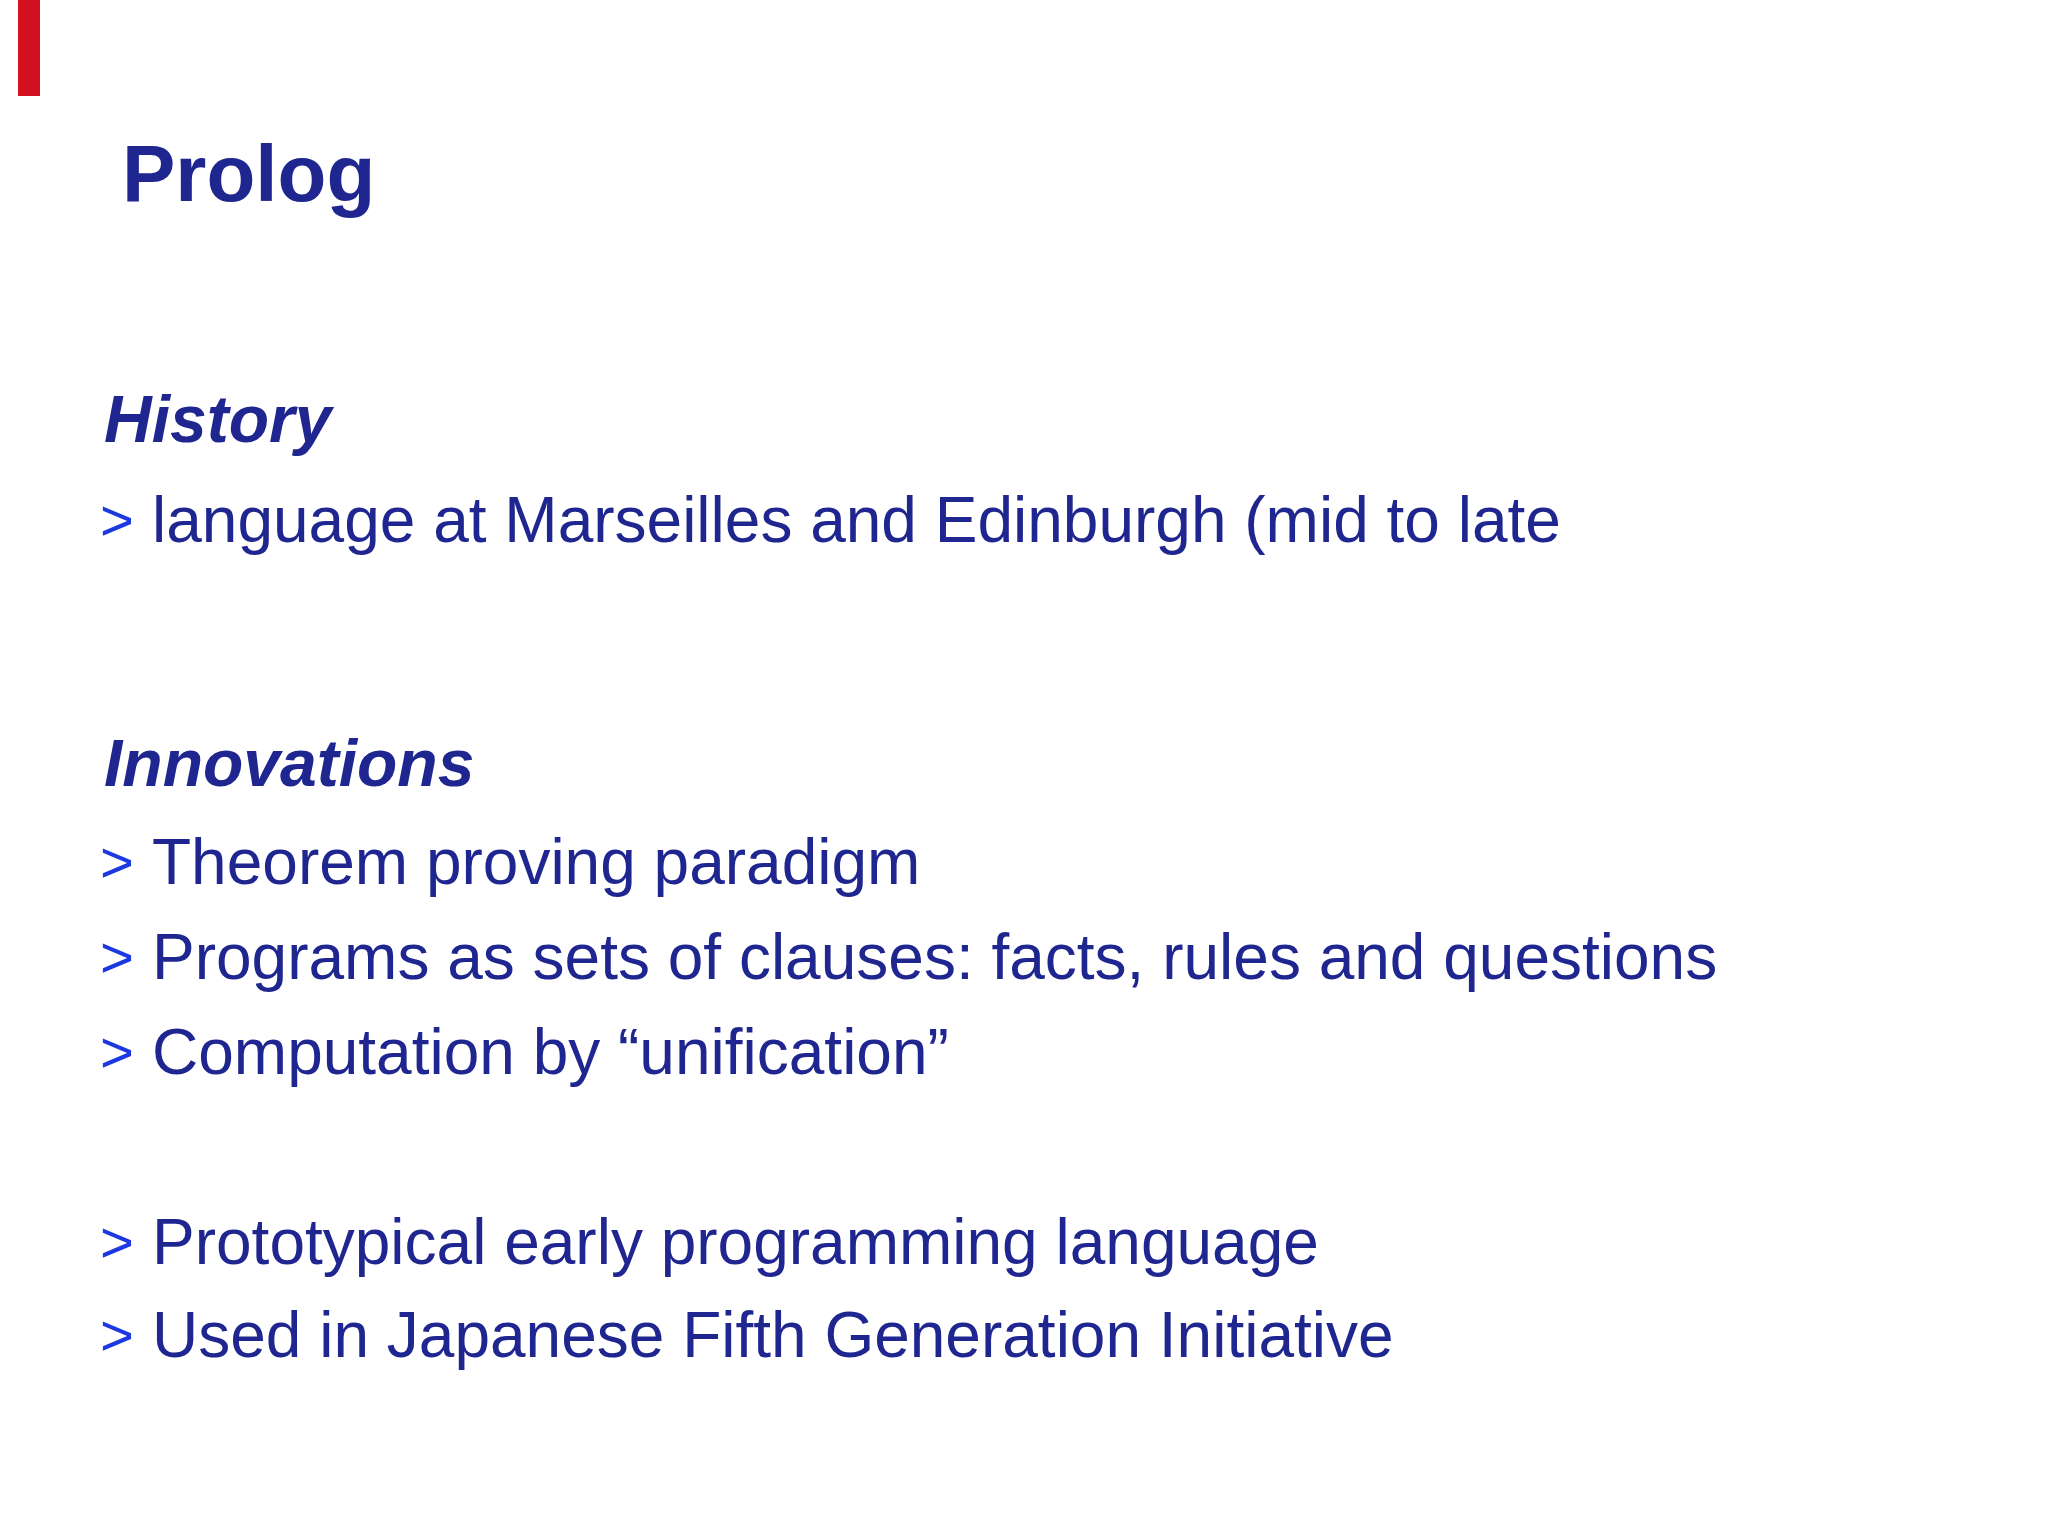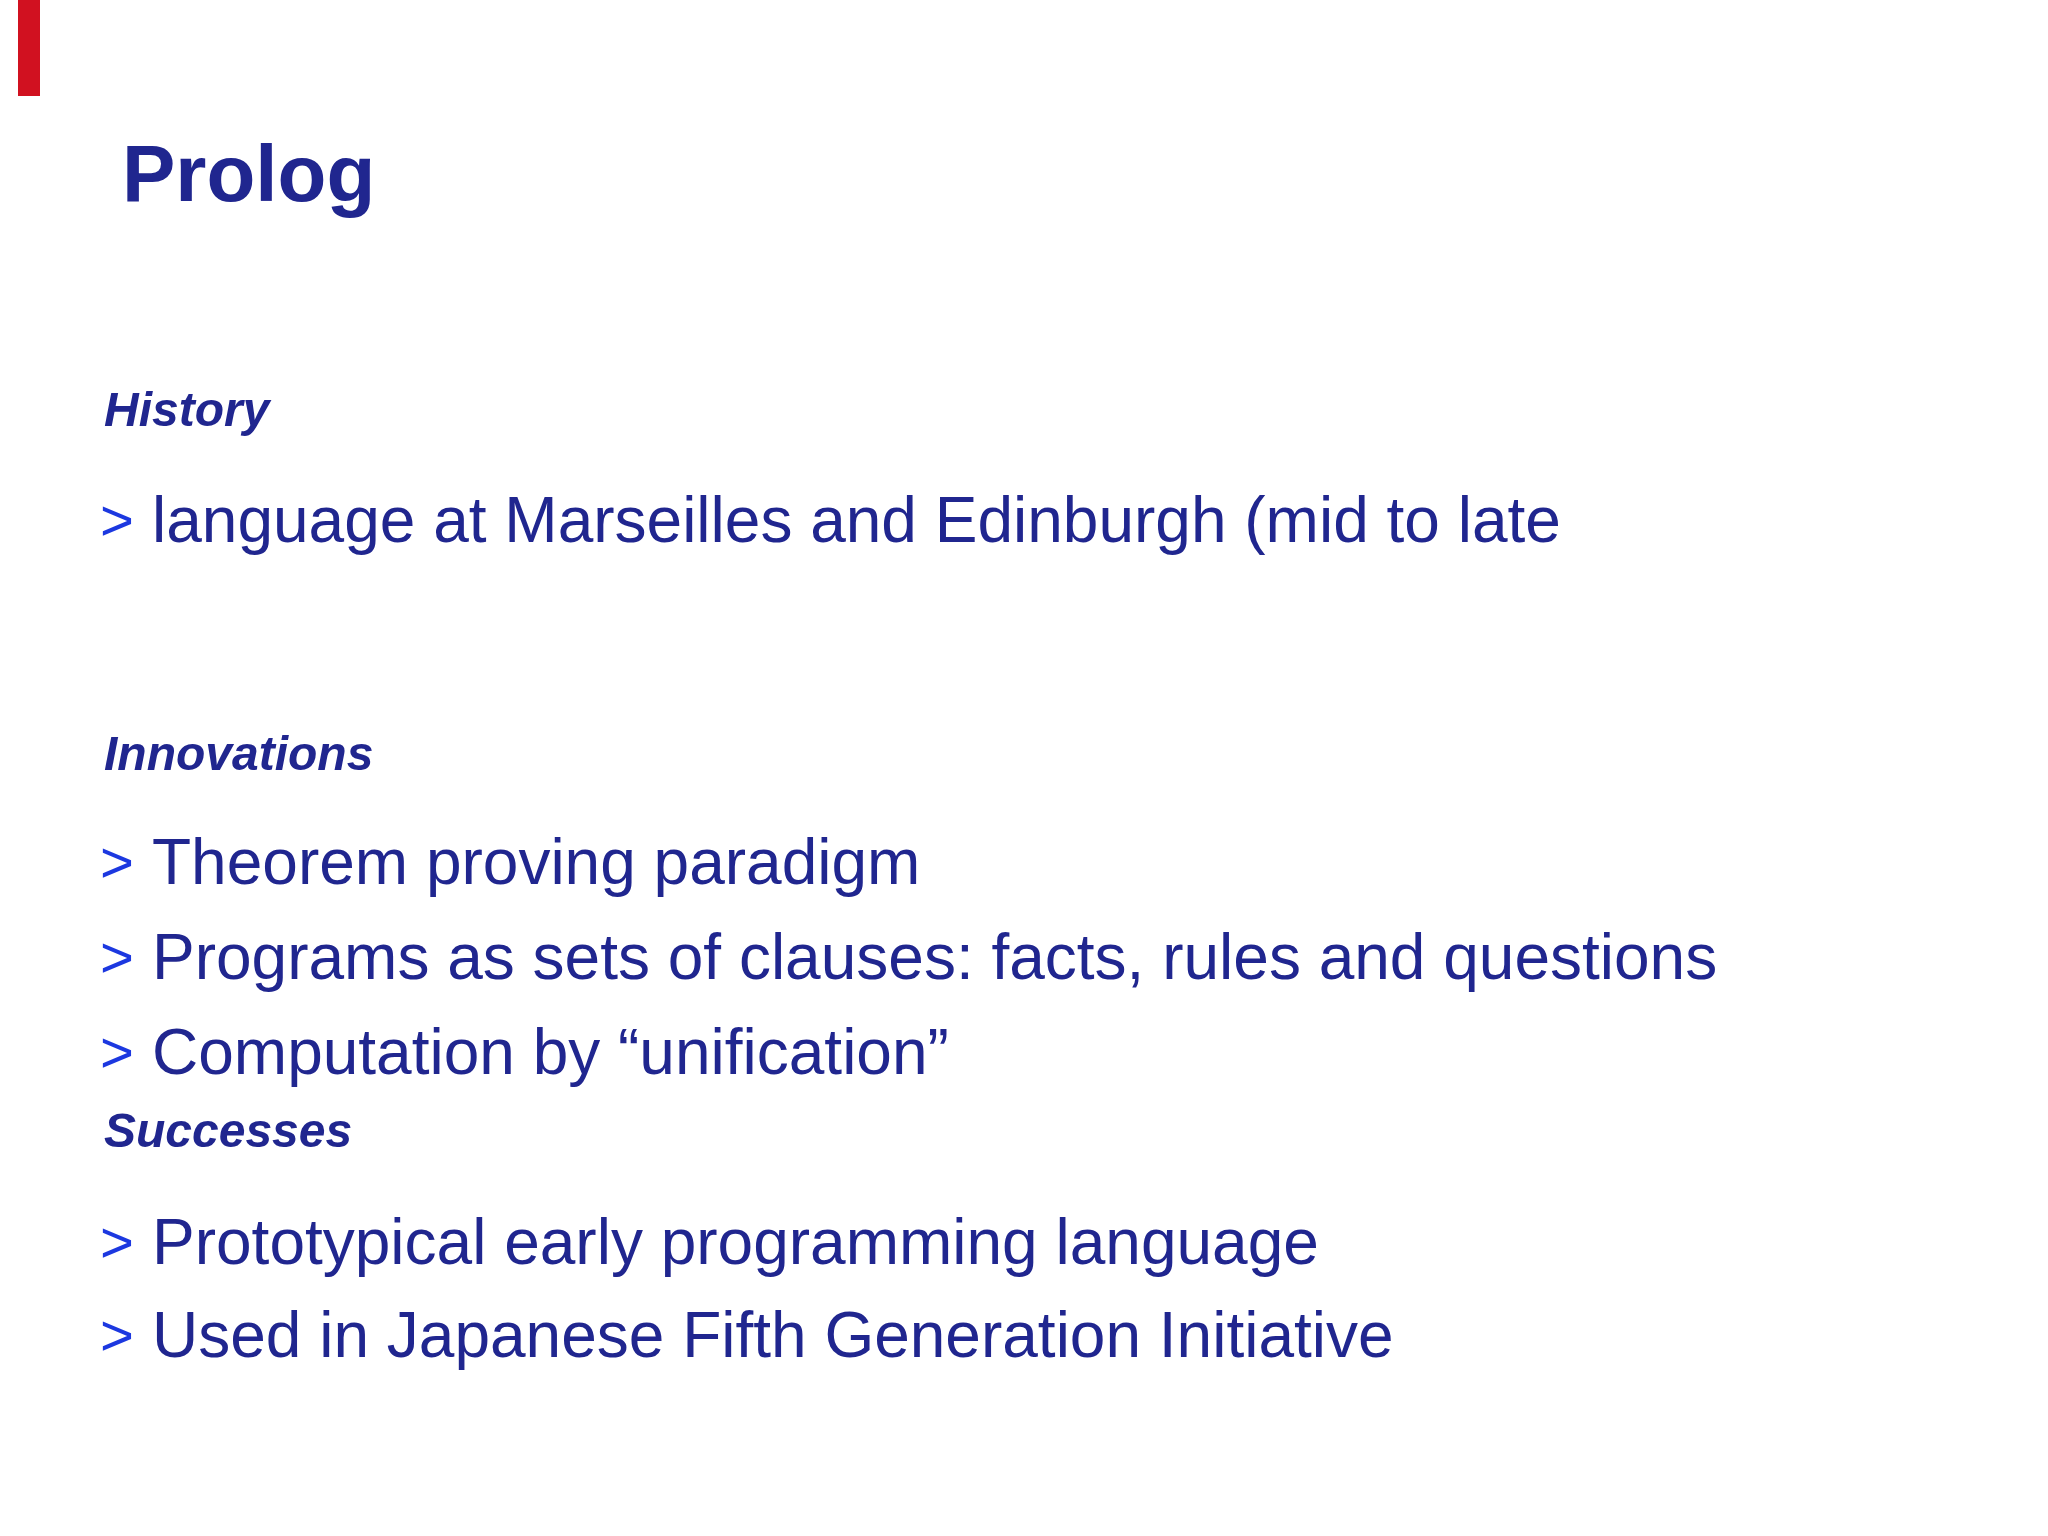--- a/index.html
+++ b/index.html
@@ -27,21 +27,21 @@
     left: 122px;
     top: 134px;
     font-size: 80px;
     font-weight: bold;
     line-height: 1;
     white-space: nowrap;
   }
   .heading {
     position: absolute;
     left: 104px;
-    font-size: 48px;
+    font-size: 66px;
     font-weight: bold;
     font-style: italic;
     line-height: 1;
     white-space: nowrap;
   }
   .bullet {
     position: absolute;
     left: 100px;
     padding-left: 52px;
     font-size: 64px;
@@ -90,21 +90,20 @@
   <div class="bullet" style="top:917px">
     <span class="marker" style="color: rgb(28, 56, 224);">&gt;</span>
     <div>Programs as sets of clauses: facts, rules and questions</div>
   </div>
 
   <div class="bullet" style="top:1012px">
     <span class="marker" style="color: rgb(28, 56, 224);">&gt;</span>
     <div>Computation by “unification”</div>
   </div>
 
-  <div class="heading" style="top:1107px">Successes</div>
 
   <div class="bullet" style="top:1202px">
     <span class="marker" style="color: rgb(28, 56, 224);">&gt;</span>
     <div>Prototypical early programming language</div>
   </div>
 
   <div class="bullet" style="top:1295px">
     <span class="marker" style="color: rgb(28, 56, 224);">&gt;</span>
     <div>Used in Japanese Fifth Generation Initiative</div>
   </div>

